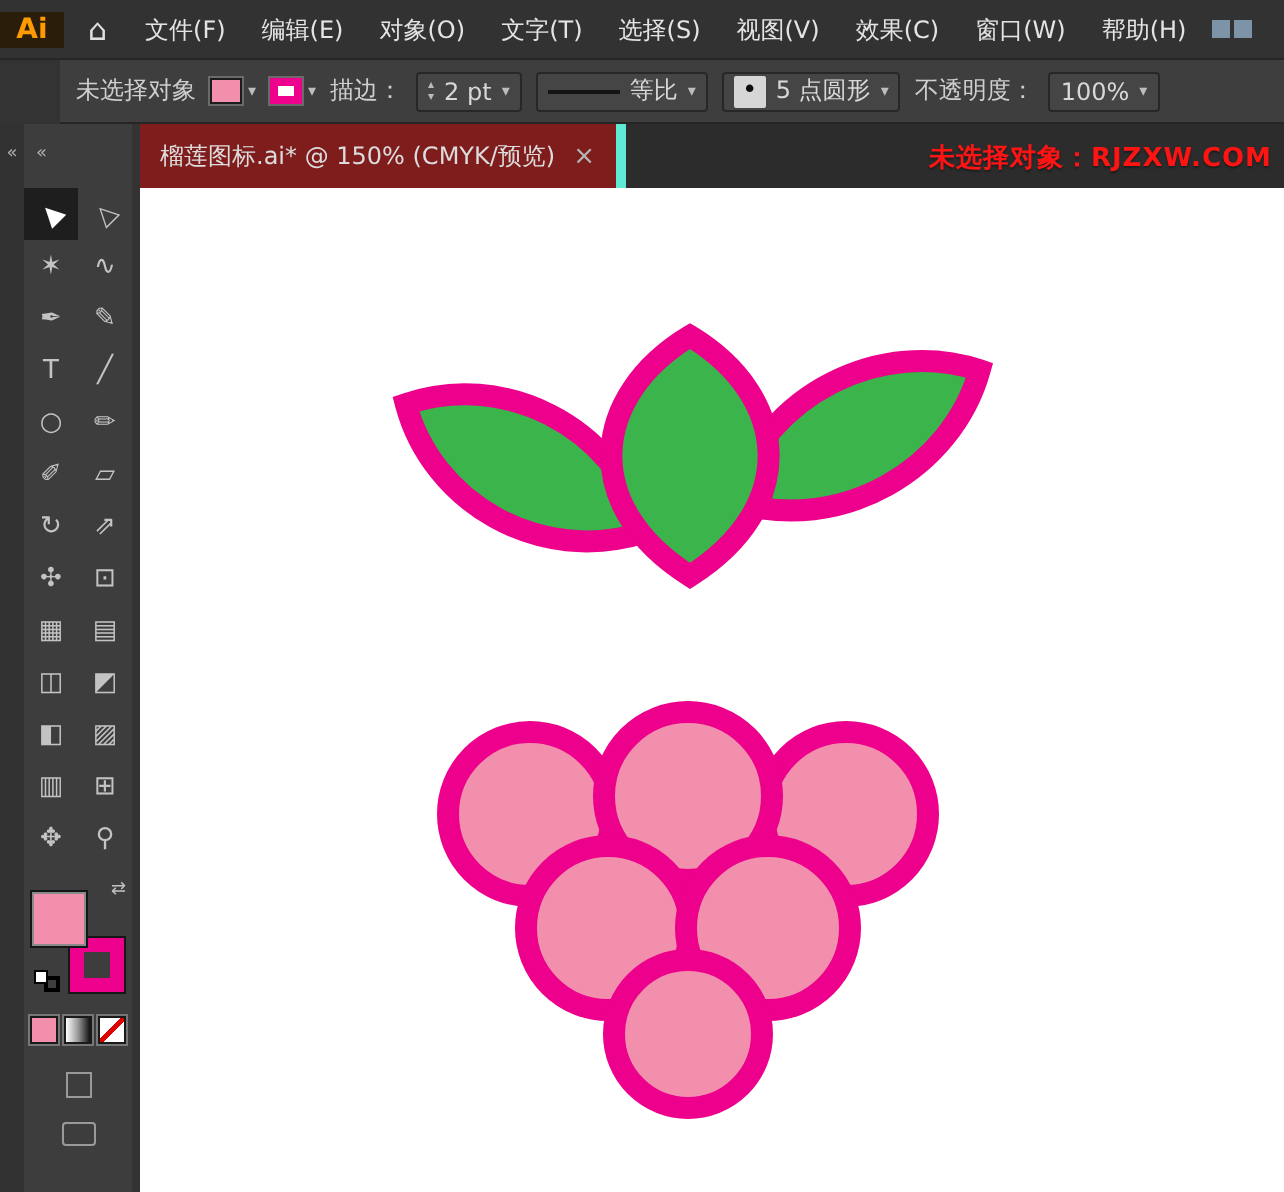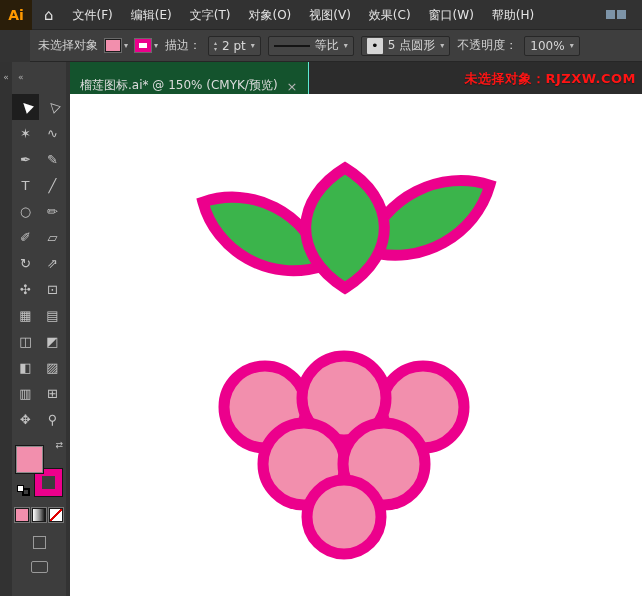--- a/index.html
+++ b/index.html
@@ -3,21 +3,21 @@
 <meta charset="utf-8">
 <style>
   * { box-sizing: border-box; margin: 0; padding: 0; }
   html,body { width: 642px; height: 596px; }
   #app { position: relative; width: 642px; height: 596px; background: #333;
          font-family: "DejaVu Sans", "Liberation Sans", sans-serif; overflow: hidden; }
 
   
   .menu-bar { position: absolute; left:0; top:0; width:642px; height:30px; background:#323232;
               display:flex; align-items:center; border-bottom:1px solid #262626; }
-  .logo { width:32px; height:30px; background:#2a1e0a; color:#ff9a00; font-weight:bold;
+  .logo { width:32px; height:18px; background:#2a1e0a; color:#ff9a00; font-weight:bold;
           font-size:14px; display:flex; align-items:center; justify-content:center; }
   .home { color:#e0e0e0; font-size:15px; padding:0 10px 0 12px; }
   .menu-items { display:flex; height:100%; align-items:flex-start; }
   .menu-item { color:#e4e4e4; font-size:12px; padding:0 9px; line-height:30px; white-space:nowrap; cursor:default; }
   .ws { margin-left:auto; margin-right:16px; display:flex; gap:2px; }
   .ws-sq { width:9px; height:9px; background:#7d94a8; }
 
   
   .control-bar { position:absolute; left:0; top:30px; width:642px; height:32px; background:#3e3e3e;
                  border-bottom:1px solid #262626; display:flex; align-items:center; color:#d8d8d8;
@@ -58,43 +58,44 @@
   .mode-btn { width:14px; height:14px; border:1px solid #1a1a1a; box-shadow:0 0 0 1px #777; }
   .color-btn { background:#f28fad; }
   .grad-btn { background:linear-gradient(90deg,#ffffff 0%,#999999 50%,#111111 100%); }
   .none-btn { background:linear-gradient(135deg,#ffffff 42%,#dd0000 42%,#dd0000 58%,#ffffff 58%); }
   .draw-mode { width:13px; height:13px; border:1px solid #9a9a9a; margin:14px auto 0; }
   .screen-mode { width:17px; height:12px; border:1px solid #9a9a9a; border-radius:2px; margin:12px auto 0; }
 
   
   .tab-bar { position:absolute; left:70px; top:62px; width:572px; height:32px; background:#2c2c2c;
              display:flex; align-items:center; }
-  .doc-tab { height:32px; background:#14532d; display:flex; align-items:flex-end; padding:0 10px;
-             border-right:1px solid #5eead4; color:#dcdcdc; font-size:12px; gap:9px; white-space:nowrap; }
+  .doc-tab { height:32px; background:#7f1d1d; display:flex; align-items:center; padding:0 10px;
+             border-right:5px solid #5eead4; color:#dcdcdc; font-size:12px; gap:9px; white-space:nowrap; }
   .tab-close { color:#b5b5b5; font-size:13px; }
   .watermark { position:absolute; right:6px; top:8px; color:#ff1414; font-size:13px; font-weight:bold;
                letter-spacing:.5px; text-shadow:0 1px 1px rgba(0,0,0,.35); white-space:nowrap; }
 
   
   .canvas { position:absolute; left:70px; top:94px; width:572px; height:502px; background:#ffffff; }
   .canvas svg { display:block; }
 </style>
 </head>
 <body>
 
 <div id="app">
 
   <div class="menu-bar">
     <div class="logo">Ai</div>
     <div class="home">⌂</div>
     <div class="menu-items" id="menu-items">
         <span class="menu-item">文件(F)</span>
         <span class="menu-item">编辑(E)</span>
+        <span class="menu-item">对象(O)</span>
         <span class="menu-item">文字(T)</span>
-        <span class="menu-item">对象(O)</span>
+        <span class="menu-item">选择(S)</span>
         <span class="menu-item">视图(V)</span>
         <span class="menu-item">效果(C)</span>
         <span class="menu-item">窗口(W)</span>
         <span class="menu-item">帮助(H)</span>
       </div>
     <div class="ws">
       <span class="ws-sq"></span>
       <span class="ws-sq"></span>
     </div>
   </div>

